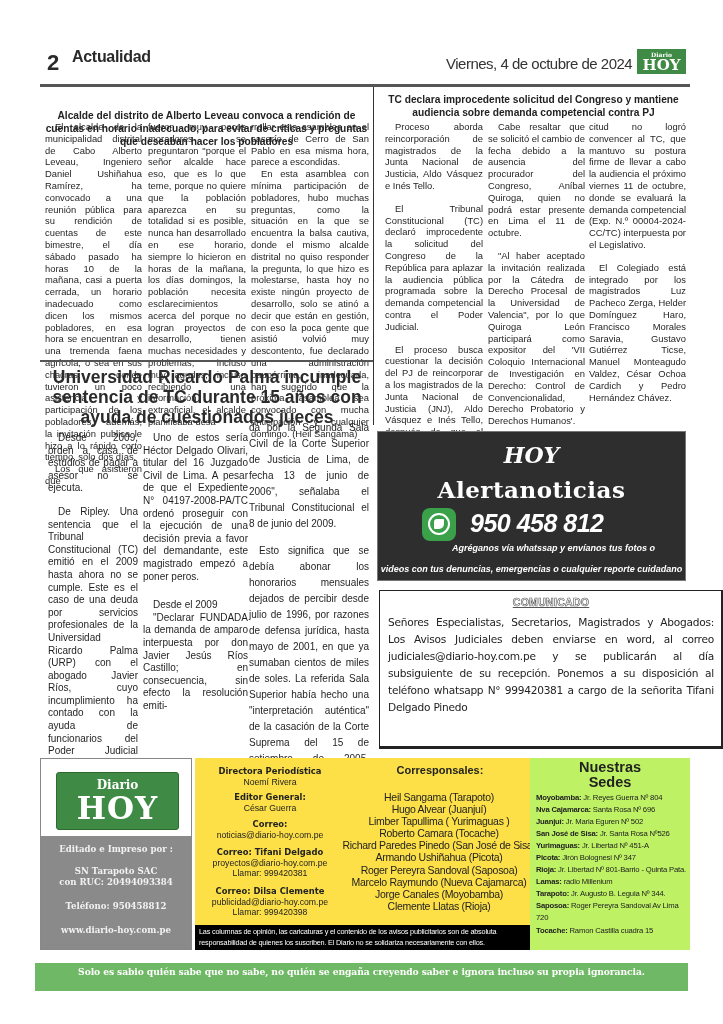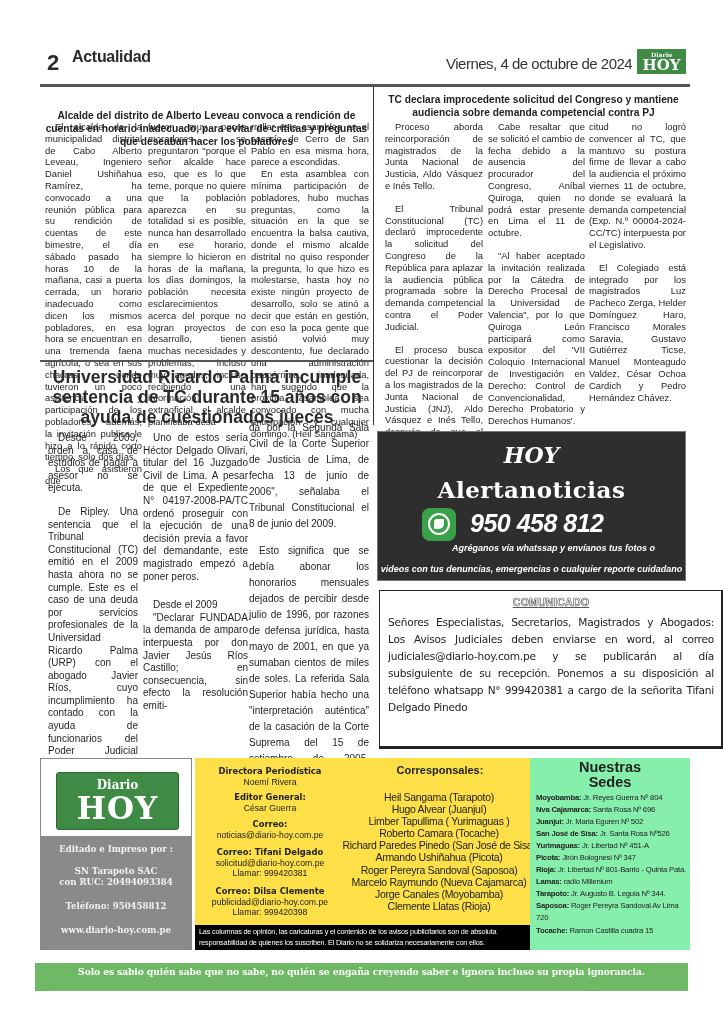--- a/index.html
+++ b/index.html
@@ -69,21 +69,21 @@
   #footer-logo .big { display: block; font-family: "DejaVu Serif", serif; font-weight: bold; font-size: 31px; line-height: 32px; letter-spacing: 1px; }
   .fb-line { position: absolute; left: 0; width: 150px; text-align: center; color: #f2f2f2; font-family: "DejaVu Serif", serif; font-weight: bold; font-size: 8.6px; line-height: 11px; }
 
   #staff-box { left: 195px; top: 758px; width: 340px; height: 192px; background: #fde047; }
   .staff { position: absolute; left: 0; width: 150px; text-align: center; font-size: 8.7px; line-height: 10.5px; color: #222; }
   .staff b { display: block; font-family: "DejaVu Sans", sans-serif; font-size: 8.4px; }
   #corr-title { position: absolute; left: 150px; width: 190px; top: 6px; text-align: center; font-weight: bold; font-size: 11px; color: #222; }
   #corr-list { position: absolute; left: 144px; width: 200px; top: 33px; text-align: center; font-size: 10.5px; line-height: 12.1px; color: #222; letter-spacing: -0.3px; }
   #disclaimer { left: 195px; top: 925px; width: 340px; height: 25px; background: #000000; color: #fff; font-size: 7.3px; line-height: 10.5px; padding: 2px 4px; letter-spacing: -0.2px; }
 
-  #sedes-box { left: 530px; top: 758px; width: 160px; height: 192px; background: #86efac; }
+  #sedes-box { left: 530px; top: 758px; width: 160px; height: 192px; background: #bef264; }
   #sedes-title { position: absolute; left: 0; width: 160px; top: 2px; text-align: center; font-weight: bold; font-size: 14.5px; line-height: 15px; color: #222; }
   #sedes-list { position: absolute; left: 6px; top: 34px; width: 154px; font-size: 7.7px; line-height: 12.05px; color: #222; letter-spacing: -0.2px; }
   #sedes-list b { font-weight: bold; }
 
   #quote-band { left: 35px; top: 963px; width: 653px; height: 28px; background: #6fb865; color: #fff; text-align: center; font-family: "DejaVu Serif", serif; font-weight: bold; font-size: 9.2px; line-height: 11px; padding-top: 3px; letter-spacing: -0.1px; }
 </style>
 </head>
 <body>
 
 <div class="abs" id="page-number">2</div>
@@ -180,21 +180,21 @@
   <div class="staff" style="top:34px">
     <b>Editor General:</b>
     <span>César Guerra</span>
   </div>
   <div class="staff" style="top:61px">
     <b>Correo:</b>
     <span>noticias@diario-hoy.com.pe</span>
   </div>
   <div class="staff" style="top:89px">
     <b>Correo: Tifani Delgado</b>
-    <span style="display:block">solicitud@diario-hoy.com.pe</span>
+    <span style="display:block">proyectos@diario-hoy.com.pe</span>
     <span style="display:block">Llamar: 999420381</span>
   </div>
   <div class="staff" style="top:128px">
     <b>Correo: Dilsa Clemente</b>
     <span style="display:block">publicidad@diario-hoy.com.pe</span>
     <span style="display:block">Llamar: 999420398</span>
   </div>
 
   <div id="corr-title">Corresponsales:</div>
   <div id="corr-list">

